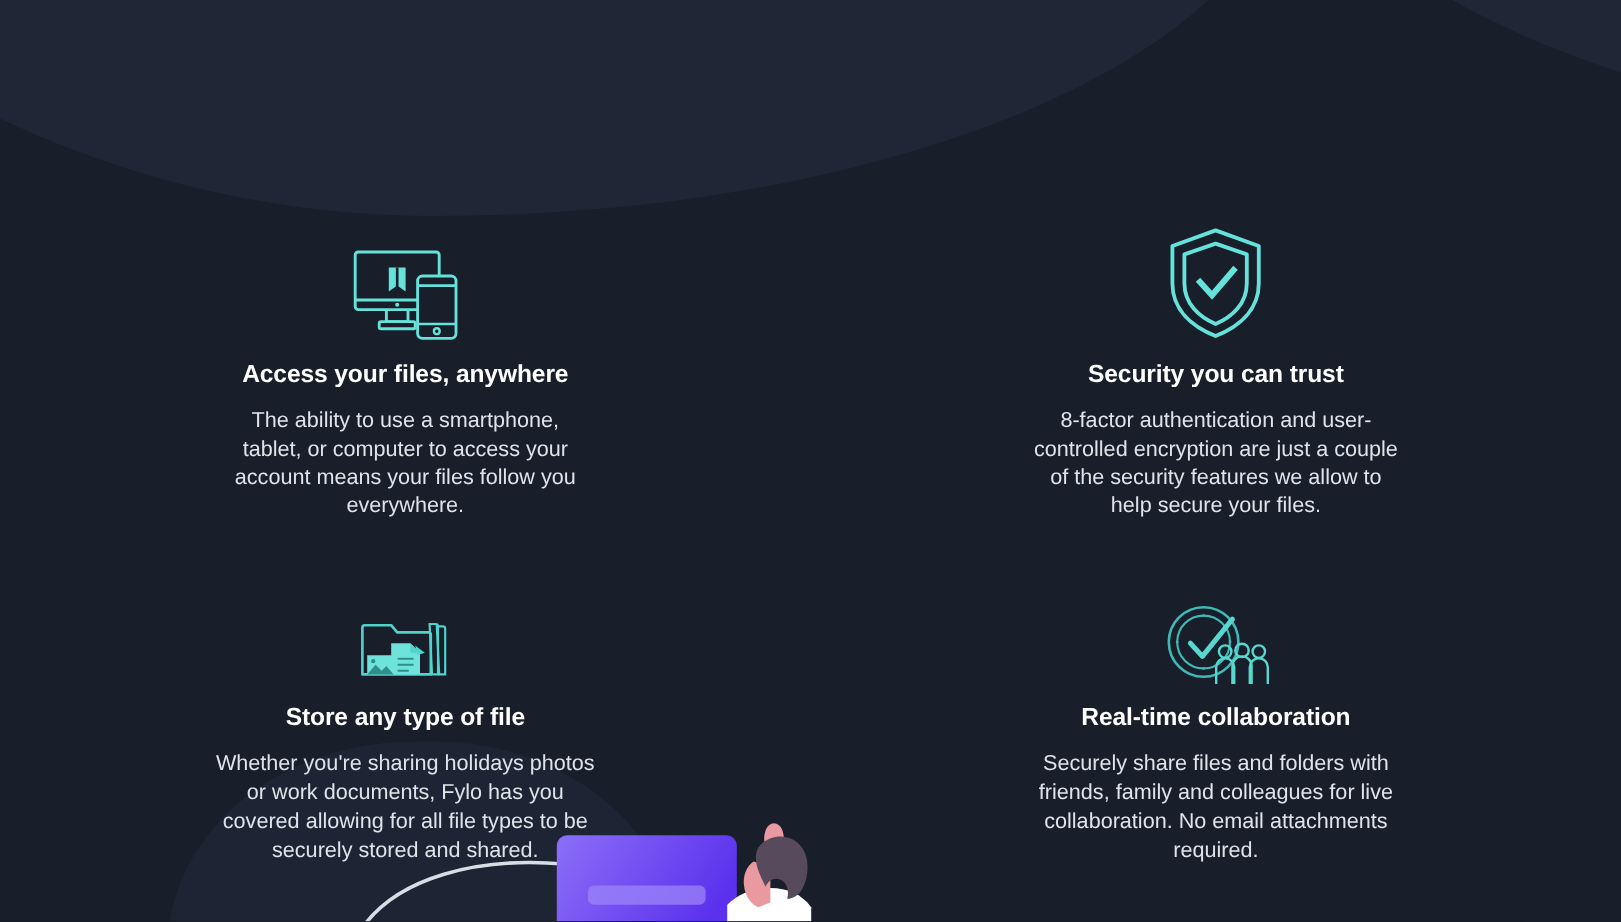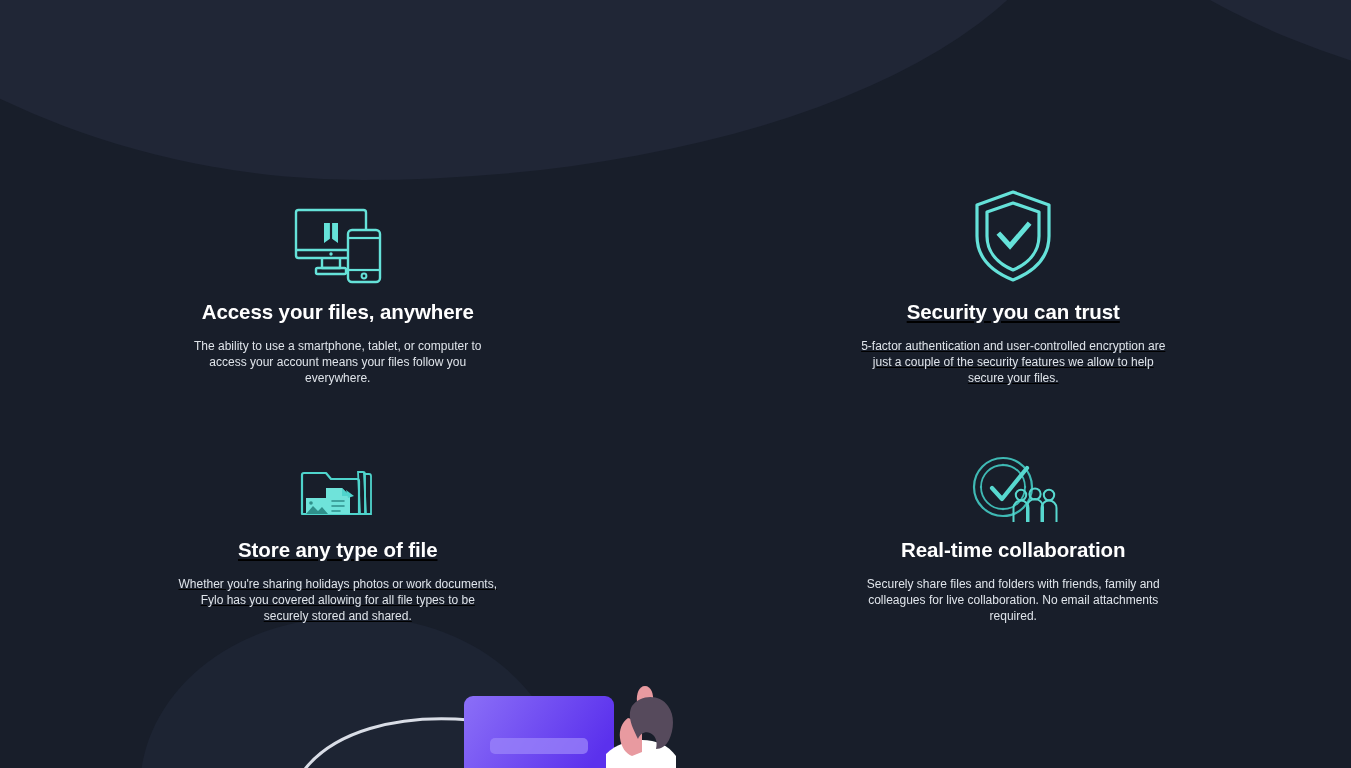--- a/index.html
+++ b/index.html
@@ -63,33 +63,33 @@
     justify-content:flex-end;
   }
   .feature .icon-wrap {
     height:96px;
     display:flex;
     align-items:flex-end;
     justify-content:center;
     margin-bottom:16px;
   }
   .feature.col-left  { width:460px; margin:0 auto; }
-  .feature.col-right { width:460px; margin:0 auto;text-decoration:underline; }
+  .feature.col-right { width:460px; margin:0 auto; }
 
   .feature h3 {
     color:#ffffff;
     font-size:20.5px;
     font-weight:bold;
     letter-spacing:-0.1px;
     margin-bottom:14px;
     line-height:1.2;
   }
   .feature p {
     color:#dfe4ea;
-    font-size:12px;
+    font-size:18px;
     line-height:1.33;
     max-width:310px;
   }
   .feature.wide p { max-width:320px; }
 
   
   .illustration {
     position:absolute;
     left:0; bottom:0;
     width:1351px; height:110px;
@@ -129,21 +129,21 @@
 
     <div class="feature col-right">
       <div class="icon-wrap">
         <svg width="84" height="96" viewBox="0 0 84 96" fill="none" aria-hidden="true">
           <path d="M42 4 L78 17 V48 C78 70 62 84 42 92 C22 84 6 70 6 48 V17 Z" stroke="#65e2d9" stroke-width="3.2" stroke-linejoin="round"></path>
           <path d="M42 15 L68 24 V48 C68 65 56 76 42 82 C28 76 16 65 16 48 V24 Z" stroke="#65e2d9" stroke-width="3.2" stroke-linejoin="round"></path>
           <path d="M29 47 L39 58 L57 37" stroke="#65e2d9" stroke-width="5" stroke-linecap="square" stroke-linejoin="miter"></path>
         </svg>
       </div>
       <h3>Security you can trust</h3>
-      <p>5-factor authentication and user-controlled encryption are just a couple of the security features we allow to help secure your files.</p>
+      <p>8-factor authentication and user-controlled encryption are just a couple of the security features we allow to help secure your files.</p>
     </div>
 
     <div class="feature col-right wide">
       <div class="icon-wrap">
         <svg width="84" height="54" viewBox="0 0 84 54" fill="none" aria-hidden="true">
           <path d="M68 6 h5 a2 2 0 0 1 2 2 v38 h-5 z" stroke="#4fd4cc" stroke-width="1.8" fill="none"></path>
           <path d="M62 4 h5 a2 2 0 0 1 2 2 v40 h-5 z" stroke="#4fd4cc" stroke-width="1.8" fill="none"></path>
           <path d="M6 46 V7 a2 2 0 0 1 2-2 h22 l5 6 h26 a2 2 0 0 1 2 2 v33 z" stroke="#4fd4cc" stroke-width="2.2" fill="none" stroke-linejoin="round"></path>
           <path d="M30 20 h16 l8 8 v18 H30 z" fill="#6fe3da"></path>
           <path d="M46 20 v8 h8 z" fill="#4fd4cc"></path>

